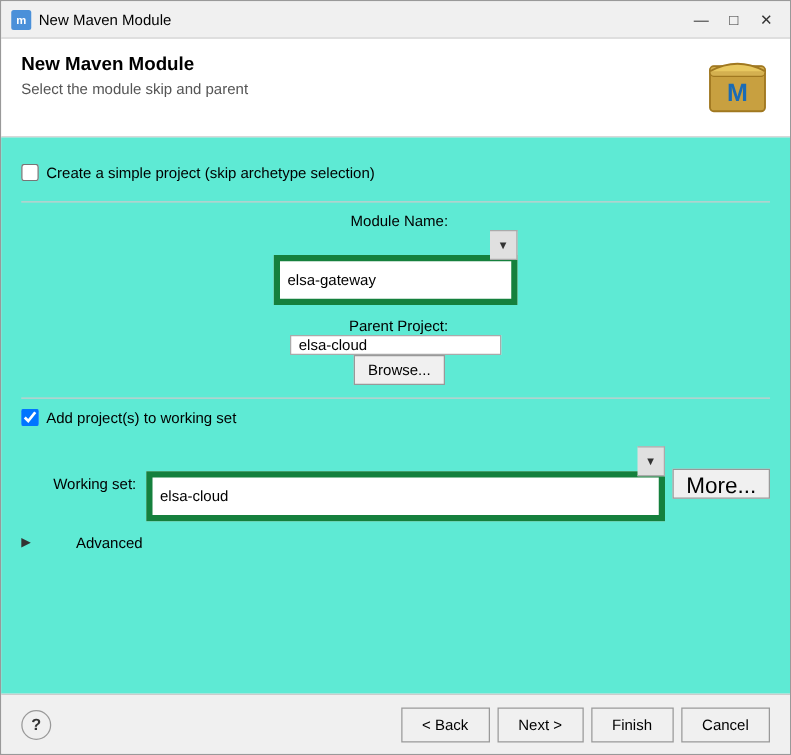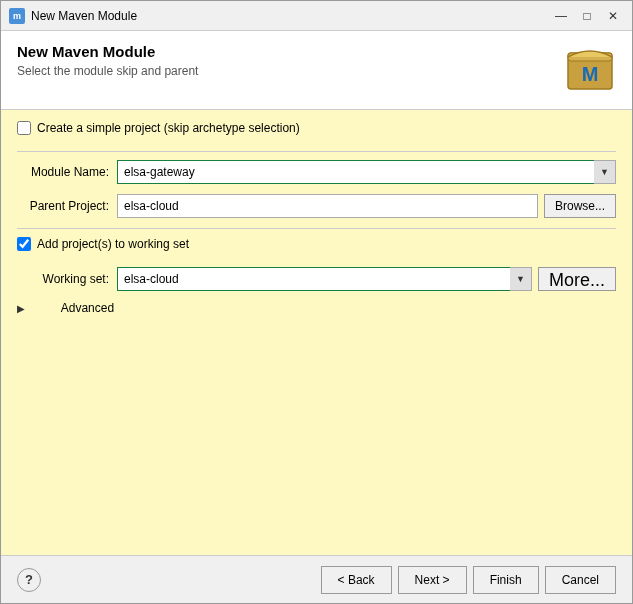--- a/index.html
+++ b/index.html
@@ -94,41 +94,42 @@
       font-size: 12px;
       color: #555;
     }
     .header-icon {
       width: 52px;
       height: 52px;
       flex-shrink: 0;
     }
     .form-area {
       flex: 1;
-      padding: 11px 16px;
-      background: #fef9c3;
+      padding: 21px 16px;
+      background: #5eead4;
     }
     .checkbox-row {
       display: flex;
       align-items: center;
       margin-bottom: 16px;
     }
     .checkbox-row input[type="checkbox"] {
       margin-right: 6px;
       width: 14px;
       height: 14px;
     }
     .checkbox-label {
       font-size: 12px;
       color: #000;
     }
     .form-row {
       display: flex;
       align-items: center;
       margin-bottom: 10px;
+      flex-direction: column;
     }
     .form-label {
       width: 100px;
       text-align: right;
       padding-right: 8px;
       font-size: 12px;
       color: #000;
       flex-shrink: 0;
     }
     .form-input {
@@ -140,26 +141,27 @@
       font-size: 12px;
       outline: none;
     }
     .combo-wrapper {
       flex: 1;
       position: relative;
       display: flex;
     }
     .combo-input {
       flex: 1;
-      height: 24px;
-      border: 1px solid #15803d;
+      height: 40px;
+      border: 5px solid #15803d;
       background: white;
       padding: 0 24px 0 6px;
       font-size: 12px;
       outline: none;
+      margin-top: 20px;
     }
     .combo-arrow {
       position: absolute;
       right: 0;
       top: 0;
       height: 24px;
       width: 22px;
       background: #e0e0e0;
       border: 1px solid #aaa;
       border-left: none;

